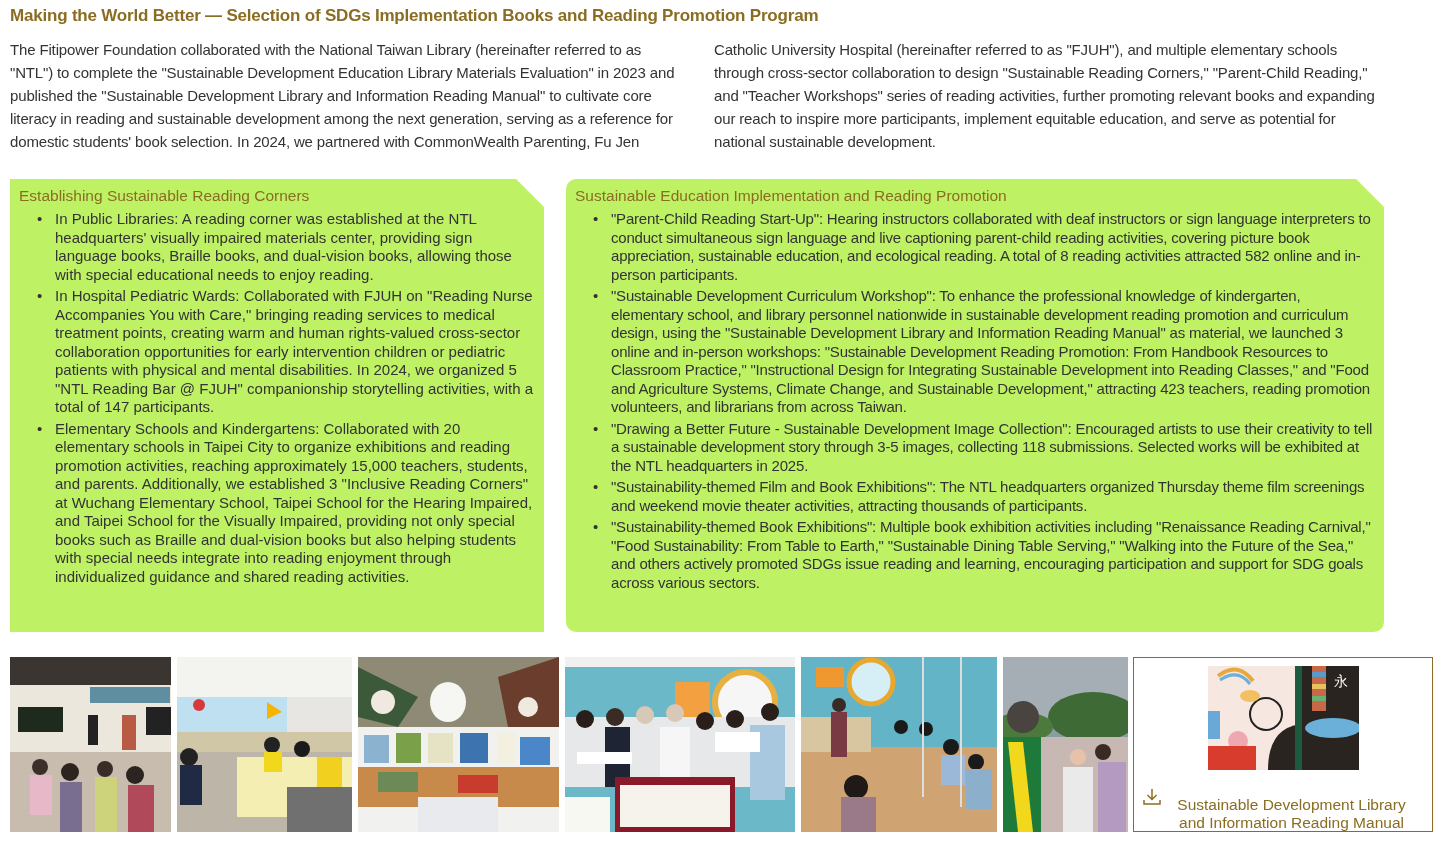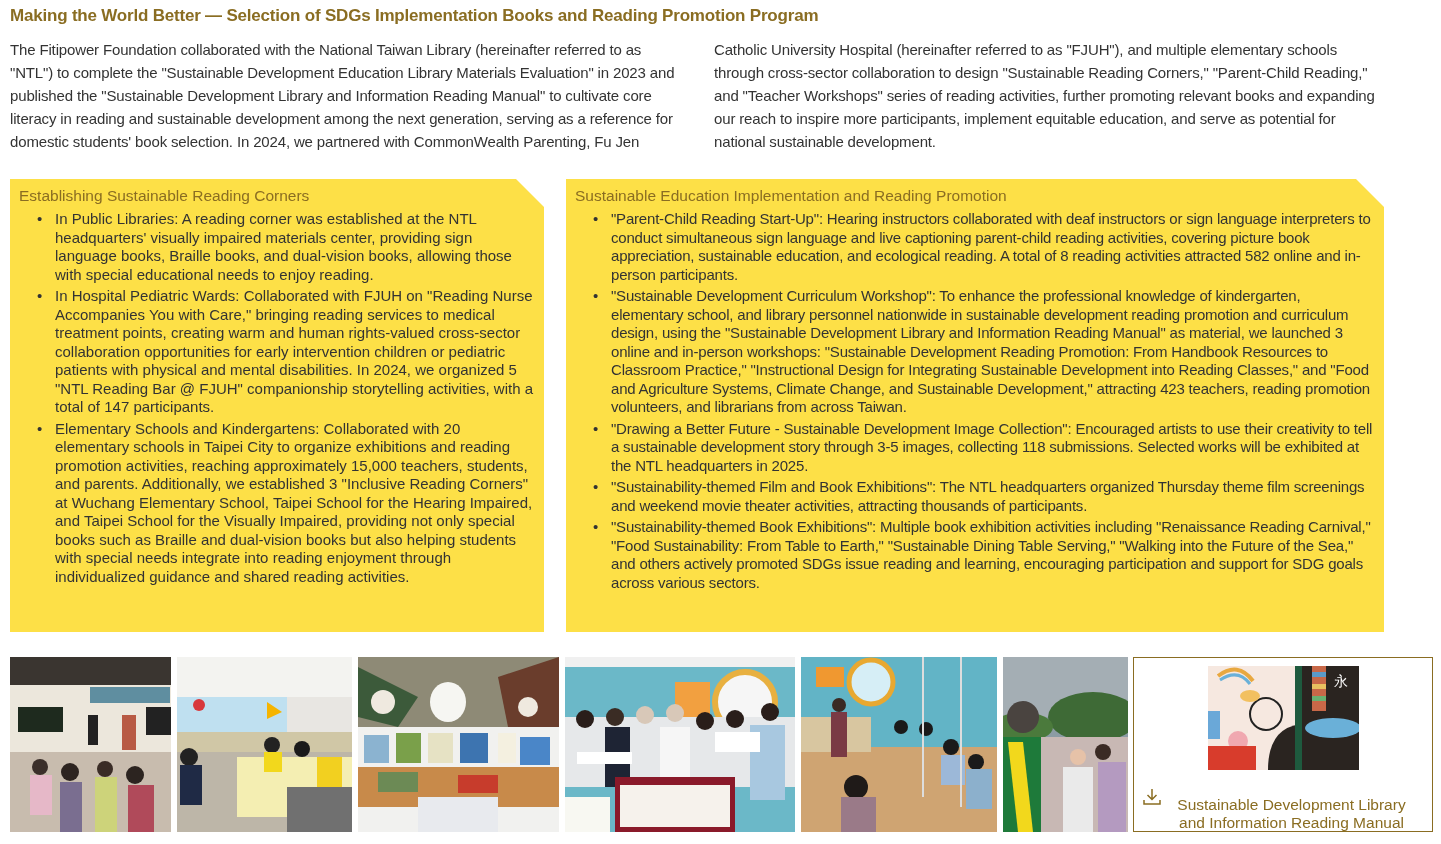--- a/index.html
+++ b/index.html
@@ -14,26 +14,26 @@
 
   .intro {
     position: absolute; left: 10px; top: 38px; width: 1380px;
     column-count: 2; column-gap: 28px;
     font-size: 15px; line-height: 23px; color: #333;
     letter-spacing: -0.15px;
   }
 
   .panel {
     position: absolute; top: 179px; height: 453px;
-    background: #fde047;
+    background: #bef264;
     clip-path: polygon(0 0, calc(100% - 28px) 0, 100% 28px, 100% 100%, 0 100%);
     padding: 6px 10px 10px 9px;
   }
   .panel-left { left: 10px; width: 534px; }
-  .panel-right { left: 566px; width: 818px; }
+  .panel-right { left: 566px; width: 818px; border-radius: 10px; }
 
   .panel h2 {
     font-size: 15.5px; font-weight: normal; color: #8a6d22;
     line-height: 22px; margin-bottom: 3px;
   }
   .panel ul { list-style: none; margin-left: 18px; }
   .panel li {
     position: relative; padding-left: 18px;
     font-size: 15px; line-height: 18.5px; color: #333;
     margin-bottom: 3px;

